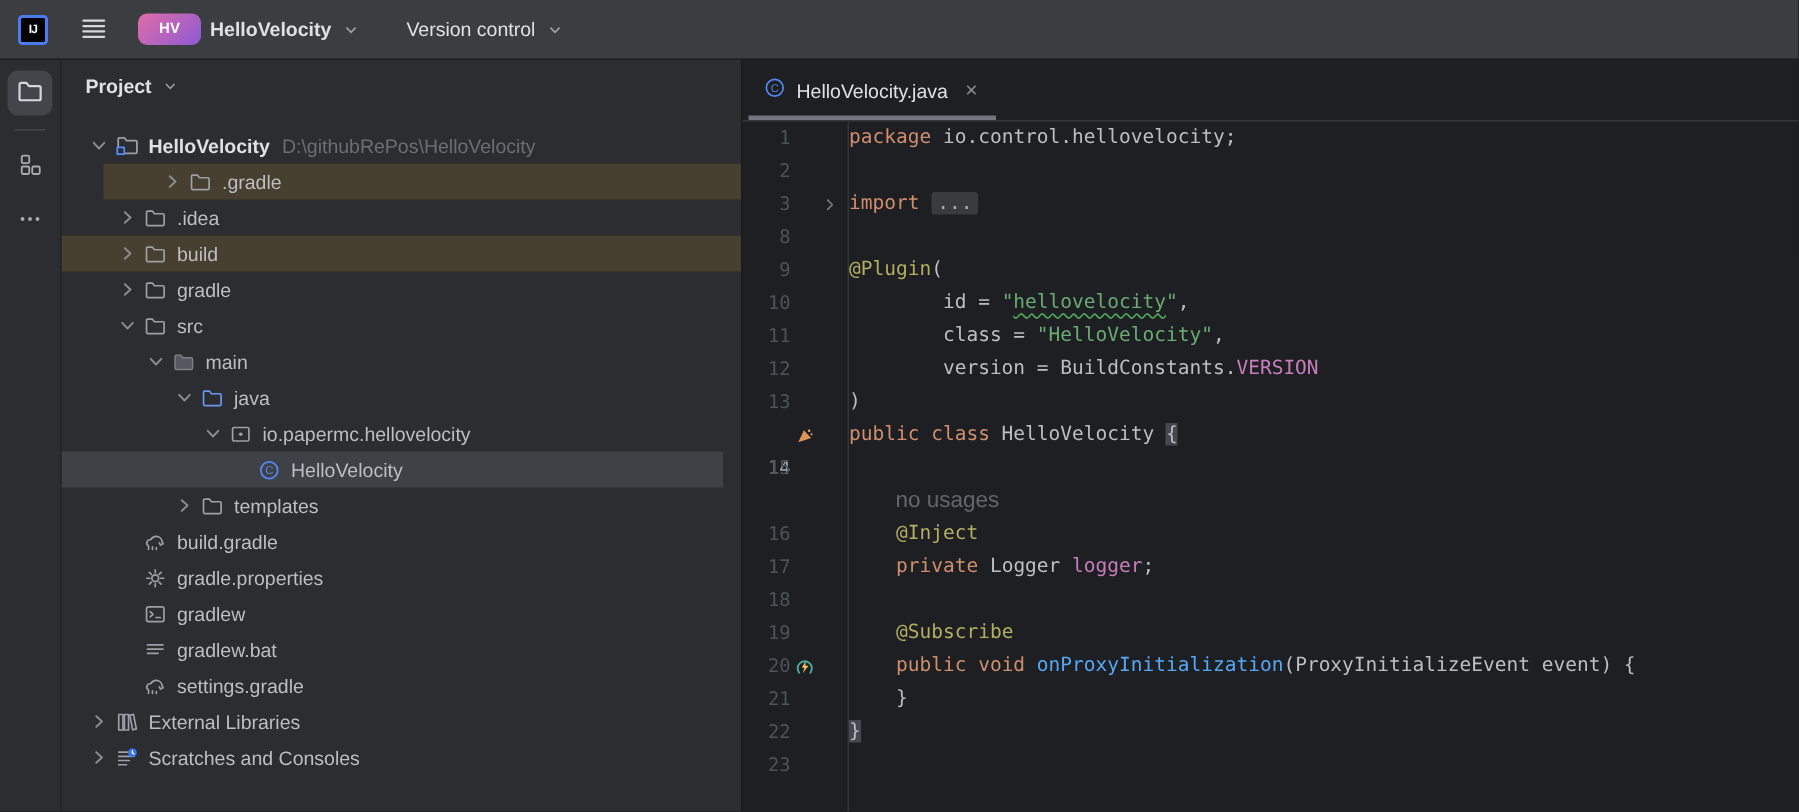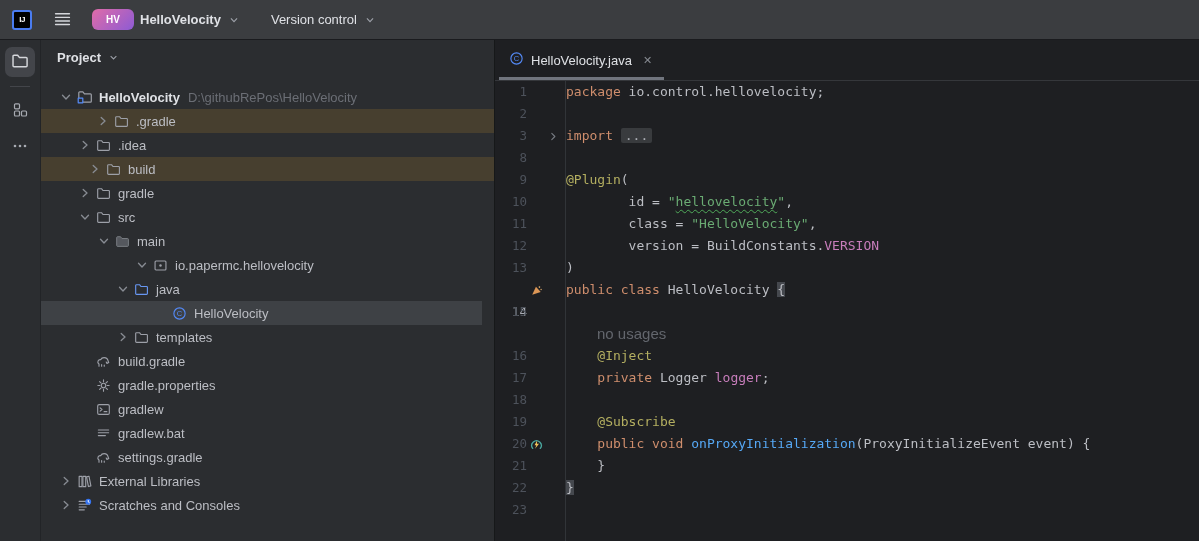--- a/index.html
+++ b/index.html
@@ -159,21 +159,21 @@
             </span>
             <span class="tree-icon">
               <svg width="16" height="16" viewBox="0 0 16 16" fill="none" stroke="#9da0a8" stroke-width="1.2" stroke-linejoin="round" stroke-linecap="round">
                 <path d="M1.8 3.8c0-.5.4-.9.9-.9h3.2l1.5 1.9h6c.5 0 .9.4.9.9v6.6c0 .5-.4.9-.9.9H2.7c-.5 0-.9-.4-.9-.9V3.8z"></path>
                 <rect x="1.2" y="9.2" width="4.6" height="4.6" fill="#2b2d30" stroke="#548af7"></rect>
               </svg>
             </span>
             <span class="tree-label bold">HelloVelocity</span>
             <span class="tree-annot">D:\githubRePos\HelloVelocity</span>
           </div>
-          <div class="tree-row hl-brown" style="padding-left: 52px;">
+          <div class="tree-row hl-brown" style="padding-left: 36px; margin-left: 28px;">
             <span class="tree-chevron">
               <svg width="16" height="16" viewBox="0 0 16 16" fill="none" stroke="#9da0a8" stroke-width="1.2" stroke-linejoin="round" stroke-linecap="round">
                 <path d="M6.2 4.5L10 8l-3.8 3.5" stroke="#888c93" stroke-width="1.3"></path>
               </svg>
             </span>
             <span class="tree-icon">
               <svg width="15" height="15" viewBox="0 0 16 16" fill="none" stroke="#9da0a8" stroke-width="1.2" stroke-linejoin="round" stroke-linecap="round">
                 <path d="M1.8 3.8c0-.5.4-.9.9-.9h3.2l1.5 1.9h6c.5 0 .9.4.9.9v6.6c0 .5-.4.9-.9.9H2.7c-.5 0-.9-.4-.9-.9V3.8z"></path>
               </svg>
             </span>
@@ -185,21 +185,21 @@
                 <path d="M6.2 4.5L10 8l-3.8 3.5" stroke="#888c93" stroke-width="1.3"></path>
               </svg>
             </span>
             <span class="tree-icon">
               <svg width="15" height="15" viewBox="0 0 16 16" fill="none" stroke="#9da0a8" stroke-width="1.2" stroke-linejoin="round" stroke-linecap="round">
                 <path d="M1.8 3.8c0-.5.4-.9.9-.9h3.2l1.5 1.9h6c.5 0 .9.4.9.9v6.6c0 .5-.4.9-.9.9H2.7c-.5 0-.9-.4-.9-.9V3.8z"></path>
               </svg>
             </span>
             <span class="tree-label">.idea</span>
           </div>
-          <div class="tree-row hl-brown" style="padding-left: 44px;">
+          <div class="tree-row hl-brown" style="padding-left: 34px;">
             <span class="tree-chevron">
               <svg width="16" height="16" viewBox="0 0 16 16" fill="none" stroke="#9da0a8" stroke-width="1.2" stroke-linejoin="round" stroke-linecap="round">
                 <path d="M6.2 4.5L10 8l-3.8 3.5" stroke="#888c93" stroke-width="1.3"></path>
               </svg>
             </span>
             <span class="tree-icon">
               <svg width="15" height="15" viewBox="0 0 16 16" fill="none" stroke="#9da0a8" stroke-width="1.2" stroke-linejoin="round" stroke-linecap="round">
                 <path d="M1.8 3.8c0-.5.4-.9.9-.9h3.2l1.5 1.9h6c.5 0 .9.4.9.9v6.6c0 .5-.4.9-.9.9H2.7c-.5 0-.9-.4-.9-.9V3.8z"></path>
               </svg>
             </span>
@@ -237,46 +237,46 @@
                 <path d="M4.5 6.2L8 10l3.5-3.8" stroke="#888c93" stroke-width="1.3"></path>
               </svg>
             </span>
             <span class="tree-icon">
               <svg width="15" height="15" viewBox="0 0 16 16">
                 <path d="M1.8 3.8c0-.5.4-.9.9-.9h3.2l1.5 1.9h6c.5 0 .9.4.9.9v6.6c0 .5-.4.9-.9.9H2.7c-.5 0-.9-.4-.9-.9V3.8z" fill="#55585e" stroke="#7c8085"></path>
               </svg>
             </span>
             <span class="tree-label">main</span>
           </div>
+          <div class="tree-row" style="padding-left: 72px;">
+            <span class="tree-chevron">
+              <svg width="16" height="16" viewBox="0 0 16 16" fill="none" stroke="#9da0a8" stroke-width="1.2" stroke-linejoin="round" stroke-linecap="round">
+                <path d="M4.5 6.2L8 10l3.5-3.8" stroke="#888c93" stroke-width="1.3"></path>
+              </svg>
+            </span>
+            <span class="tree-icon">
+              <svg width="15" height="15" viewBox="0 0 16 16" fill="none" stroke="#6897f2" stroke-width="1.2" stroke-linejoin="round">
+                <path d="M1.8 3.8c0-.5.4-.9.9-.9h3.2l1.5 1.9h6c.5 0 .9.4.9.9v6.6c0 .5-.4.9-.9.9H2.7c-.5 0-.9-.4-.9-.9V3.8z"></path>
+              </svg>
+            </span>
+            <span class="tree-label">java</span>
+          </div>
           <div class="tree-row" style="padding-left: 91px;">
             <span class="tree-chevron">
               <svg width="16" height="16" viewBox="0 0 16 16" fill="none" stroke="#9da0a8" stroke-width="1.2" stroke-linejoin="round" stroke-linecap="round">
                 <path d="M4.5 6.2L8 10l3.5-3.8" stroke="#888c93" stroke-width="1.3"></path>
               </svg>
             </span>
             <span class="tree-icon">
               <svg width="15" height="15" viewBox="0 0 16 16" fill="none" stroke="#9da0a8" stroke-width="1.2" stroke-linejoin="round" stroke-linecap="round">
                 <rect x="2.2" y="3.2" width="11.6" height="9.6" rx="1"></rect>
                 <circle cx="8" cy="8" r="1.3" fill="#9da0a8" stroke="none"></circle>
               </svg>
             </span>
             <span class="tree-label">io.papermc.hellovelocity</span>
-          </div>
-          <div class="tree-row" style="padding-left: 72px;">
-            <span class="tree-chevron">
-              <svg width="16" height="16" viewBox="0 0 16 16" fill="none" stroke="#9da0a8" stroke-width="1.2" stroke-linejoin="round" stroke-linecap="round">
-                <path d="M4.5 6.2L8 10l3.5-3.8" stroke="#888c93" stroke-width="1.3"></path>
-              </svg>
-            </span>
-            <span class="tree-icon">
-              <svg width="15" height="15" viewBox="0 0 16 16" fill="none" stroke="#6897f2" stroke-width="1.2" stroke-linejoin="round">
-                <path d="M1.8 3.8c0-.5.4-.9.9-.9h3.2l1.5 1.9h6c.5 0 .9.4.9.9v6.6c0 .5-.4.9-.9.9H2.7c-.5 0-.9-.4-.9-.9V3.8z"></path>
-              </svg>
-            </span>
-            <span class="tree-label">java</span>
           </div>
           <div class="tree-row hl-selected" style="padding-left: 110px;">
             <span class="tree-chevron"></span>
             <span class="tree-icon">
               <svg width="15" height="15" viewBox="0 0 16 16" fill="none">
                 <circle cx="8" cy="8" r="6" stroke="#548af7" stroke-width="1.2"></circle>
                 <text x="8" y="11" font-size="8" fill="#548af7" stroke="none" text-anchor="middle" font-family="Liberation Sans, sans-serif">C</text>
               </svg>
             </span>
             <span class="tree-label">HelloVelocity</span>

